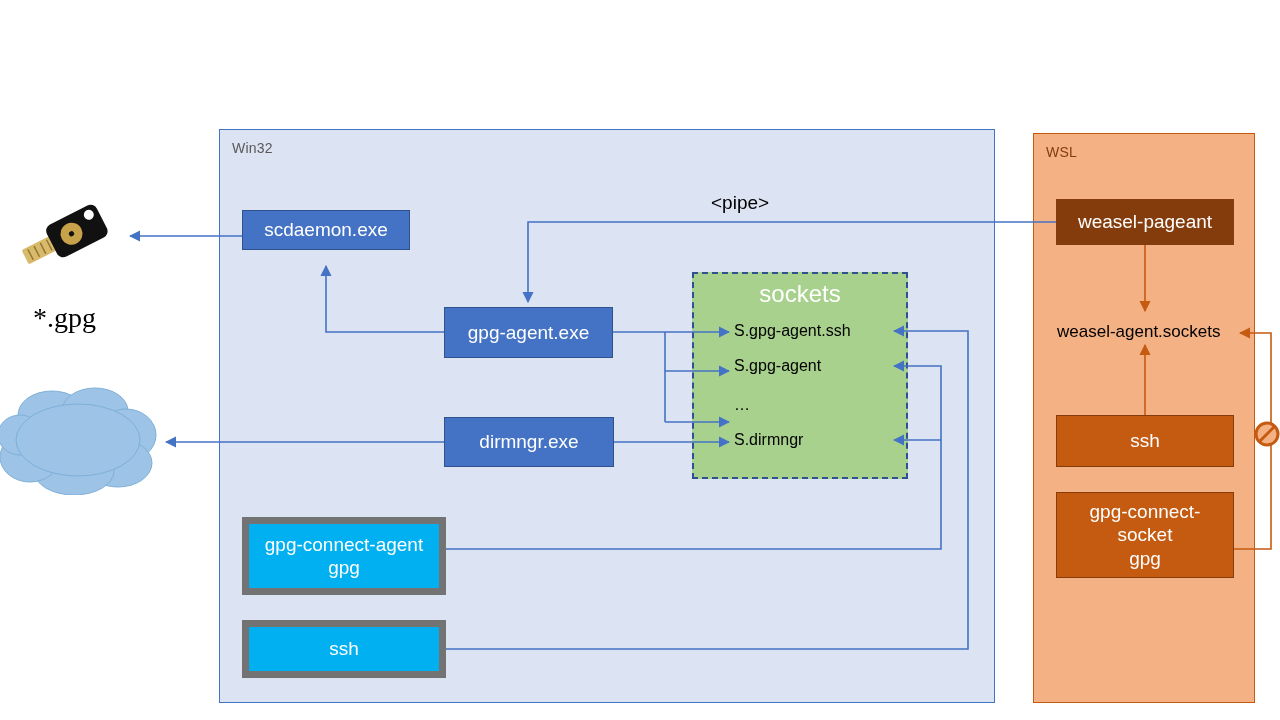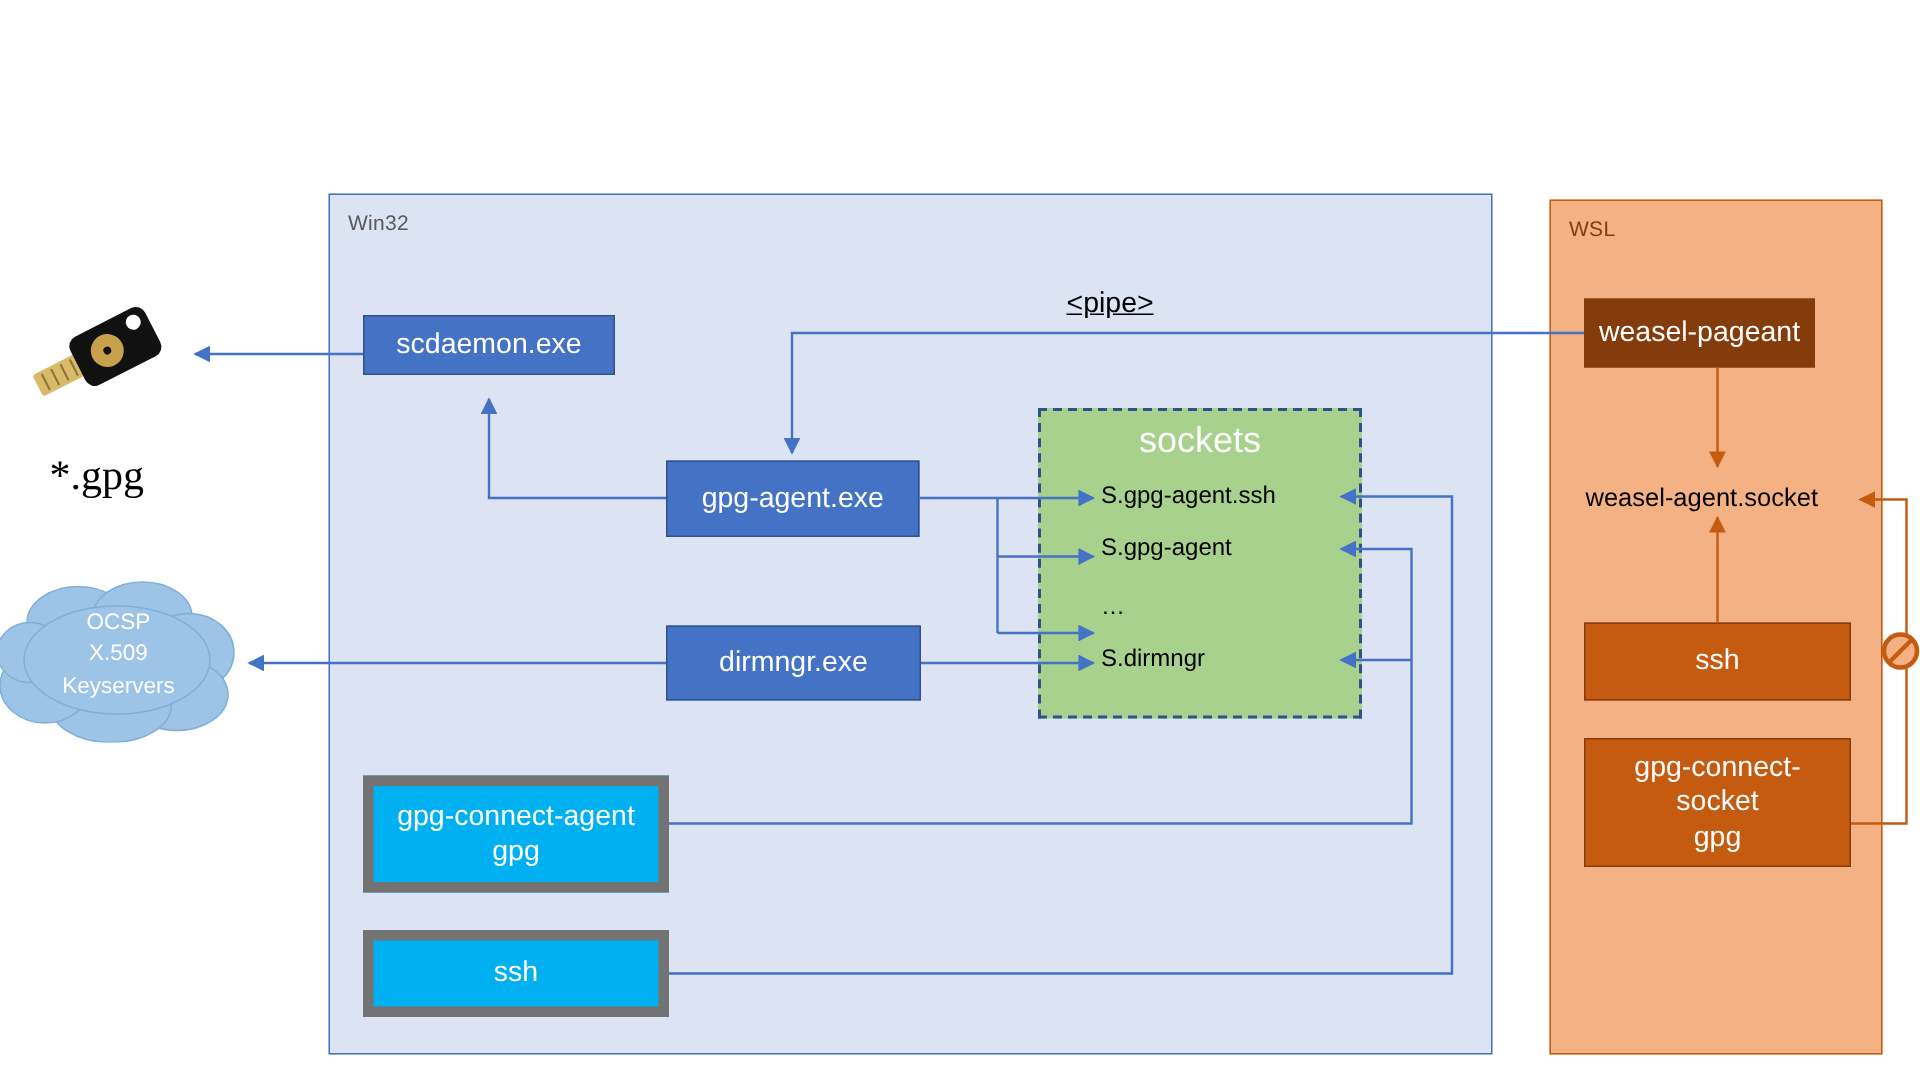--- a/index.html
+++ b/index.html
@@ -25,38 +25,38 @@
   .box-cyan{background:#00B0F0;border:7px solid #737373;font-size:19px;}
   .box-brown-dark{background:#843C0C;border:1px solid #843C0C;font-size:19px;}
   .box-brown{background:#C55A11;border:1px solid #843C0C;font-size:19px;}
 
   #scdaemon{left:242px;top:210px;width:168px;height:40px;}
   #gpgagent{left:444px;top:307px;width:169px;height:51px;}
   #dirmngr{left:444px;top:417px;width:170px;height:50px;}
   #gca-win{left:242px;top:517px;width:204px;height:78px;}
   #ssh-win{left:242px;top:620px;width:204px;height:58px;}
 
-  #weasel-pageant{left:1056px;top:199px;width:154px;height:46px;}
+  #weasel-pageant{left:1056px;top:199px;width:178px;height:46px;}
   #ssh-wsl{left:1056px;top:415px;width:178px;height:52px;}
   #gca-wsl{left:1056px;top:492px;width:178px;height:86px;}
 
   
   #sockets{position:absolute;left:692px;top:272px;width:216px;height:207px;
            box-sizing:border-box;background:#A9D18E;border:2px dashed #2F528F;}
   #sockets-title{position:absolute;left:692px;top:280px;width:216px;
                  text-align:center;color:#ffffff;font-size:24px;}
   .sock{position:absolute;left:734px;font-size:16px;color:#000;white-space:nowrap;}
   #sock0{top:322px;}
   #sock1{top:357px;}
   #sock2{top:396px;}
   #sock3{top:431px;}
 
   
   .plain{position:absolute;white-space:nowrap;}
-  #pipe-label{left:711px;top:192px;font-size:19px;color:#000;text-decoration:underline;}
+  #pipe-label{left:711px;top:192px;font-size:19px;color:#000;}
   #wsocket-label{left:1057px;top:322px;font-size:17px;color:#000;}
   #gpg-label{left:33px;top:302px;font-size:28px;color:#000;
              font-family:"Liberation Serif",serif;}
 
   
   #cloud-wrap{position:absolute;left:0px;top:385px;width:160px;height:110px;}
   #cloud-text{position:absolute;left:24px;top:404px;width:110px;text-align:center;
               color:#ffffff;font-size:15px;line-height:1.42;}
 
   
@@ -139,41 +139,36 @@
 gpg</div>
   <div class="box box-cyan" id="ssh-win">ssh</div>
 
   <div class="box box-brown-dark" id="weasel-pageant">weasel-pageant</div>
   <div class="box box-brown" id="ssh-wsl">ssh</div>
   <div class="box box-brown" id="gca-wsl" style="white-space:pre-line">gpg-connect-
 socket
 gpg</div>
 
   <div class="plain" id="pipe-label">&lt;pipe&gt;</div>
-  <div class="plain" id="wsocket-label">weasel-agent.socket</div>
+  <div class="plain" id="wsocket-label">weasel-agent.sockets</div>
   <div class="plain" id="gpg-label">*.gpg</div>
 
   <div id="cloud-wrap">
     <svg width="160" height="110" viewBox="0 0 160 110">
       <g fill="#9DC3E6" stroke="#7FAFD8" stroke-width="1">
         <ellipse cx="52" cy="30" rx="34" ry="24"></ellipse>
         <ellipse cx="95" cy="26" rx="33" ry="23"></ellipse>
         <ellipse cx="126" cy="50" rx="30" ry="26"></ellipse>
         <ellipse cx="118" cy="78" rx="34" ry="24"></ellipse>
         <ellipse cx="74" cy="86" rx="40" ry="24"></ellipse>
         <ellipse cx="30" cy="72" rx="30" ry="25"></ellipse>
         <ellipse cx="20" cy="50" rx="22" ry="20"></ellipse>
         <ellipse cx="78" cy="55" rx="62" ry="36"></ellipse>
       </g>
     </svg>
-  </div>
-  <div id="cloud-text">
-    <div>OCSP</div>
-    <div>X.509</div>
-    <div>Keyservers</div>
   </div>
 
   <svg id="yubikey" viewBox="0 0 108 80">
     <g transform="rotate(-27 54 40)">
       <rect x="8" y="28" width="34" height="16" rx="2" fill="#D9B96A"></rect>
       <line x1="14" y1="30" x2="14" y2="42" stroke="#8d7634" stroke-width="1.4"></line>
       <line x1="21" y1="30" x2="21" y2="42" stroke="#8d7634" stroke-width="1.4"></line>
       <line x1="28" y1="30" x2="28" y2="42" stroke="#8d7634" stroke-width="1.4"></line>
       <line x1="35" y1="30" x2="35" y2="42" stroke="#8d7634" stroke-width="1.4"></line>
       <rect x="38" y="18" width="56" height="36" rx="7" fill="#111111"></rect>

